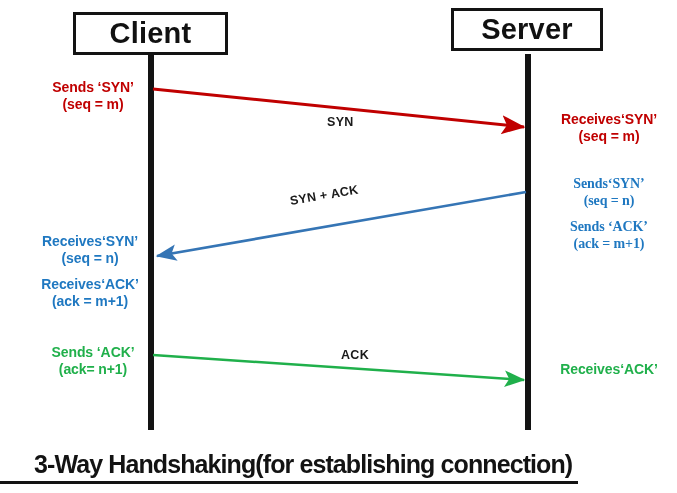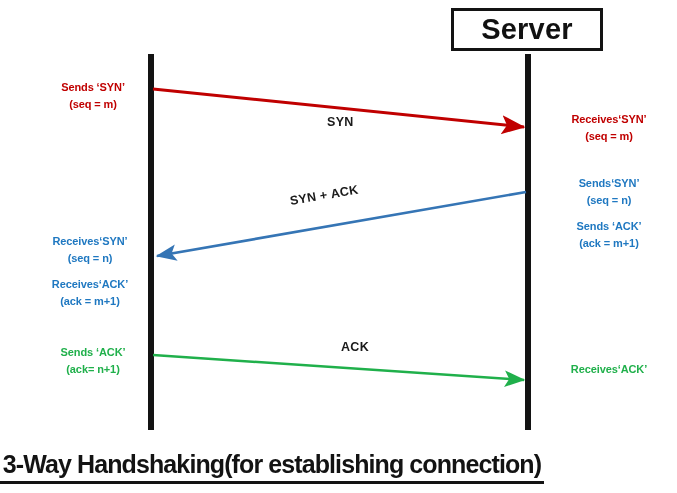--- a/index.html
+++ b/index.html
@@ -49,66 +49,67 @@
     left: 451px;
     top: 8px;
     width: 152px;
     height: 43px;
     font-size: 29px;
   }
 
   
   .note {
     position: absolute;
-    font-size: 11px;
+    font-size: 14px;
     font-weight: bold;
     line-height: 17px;
     white-space: nowrap;
     letter-spacing: -0.1px;
   }
   .note .ln { display: block; }
   .note.center { text-align: center; }
   .note.red   { color: #C00000; }
   .note.blue  { color: #1F78C1; }
   .note.green { color: #20B04B; }
 
   
   #note-client-syn    { left: 34px;  top: 79px;  width: 118px; }
   #note-server-syn    { left: 547px; top: 111px; width: 124px; }
-  #note-server-synack { left: 547px; top: 175px; width: 124px; }
+  #note-server-synack { left: 547px; top: 175px; width: 124px; font-family: Liberation Serif, serif; }
   #note-client-synack { left: 28px;  top: 233px; width: 124px; }
   #note-client-ack    { left: 34px;  top: 344px; width: 118px; }
   #note-server-ack    { left: 547px; top: 361px; width: 124px; }
 
   
   .arrow-label {
     position: absolute;
     font-size: 12.5px;
     font-weight: bold;
     color: #1a1a1a;
     white-space: nowrap;
     letter-spacing: 0.3px;
   }
   #label-syn     { left: 327px; top: 75px; margin-top: 40px; }
   #label-synack  { left: 290px; top: 194px; transform: rotate(-9.5deg); transform-origin: left center; }
-  #label-ack     { left: 341px; top: 340px; }
+  #label-ack     { left: 341px; top: 348px; }
 
   
   #caption {
     position: absolute;
     left: 0;
     top: 450px;
     width: 544px;
-    text-align: center;
+    text-align: left;
     font-size: 25px;
     font-weight: bold;
     color: #131313;
     letter-spacing: -0.9px;
     border-bottom: 3px solid #131313;
     padding-bottom: 2px;
+    padding-left: 34px;
   }
 </style>
 </head>
 <body>
 
 <div id="canvas">
 
   <svg id="diagram-svg" viewBox="0 0 677 493">
     <defs>
       <marker id="arrow-red" markerWidth="9" markerHeight="9" refX="7.5" refY="3.2" orient="auto" markerUnits="strokeWidth">
@@ -125,20 +126,21 @@
     <line x1="151" y1="54" x2="151" y2="430" stroke="#131313" stroke-width="6"></line>
     <line x1="528" y1="54" x2="528" y2="430" stroke="#131313" stroke-width="6"></line>
 
     <line x1="153" y1="89" x2="524" y2="127" stroke="#C00000" stroke-width="3" marker-end="url(#arrow-red)"></line>
 
     <line x1="526" y1="192" x2="157" y2="256" stroke="#3575B5" stroke-width="2.6" marker-end="url(#arrow-blue)"></line>
 
     <line x1="153" y1="355" x2="524" y2="380" stroke="#20B04B" stroke-width="2.6" marker-end="url(#arrow-green)"></line>
   </svg>
 
+  <div id="client-box" class="node-box">Client</div>
 
   <div id="server-box" class="node-box">Server</div>
 
   <div id="label-syn" class="arrow-label">SYN</div>
 
   <div id="label-synack" class="arrow-label">SYN + ACK</div>
 
   <div id="label-ack" class="arrow-label">ACK</div>
 
   <div id="note-client-syn" class="note red center">

